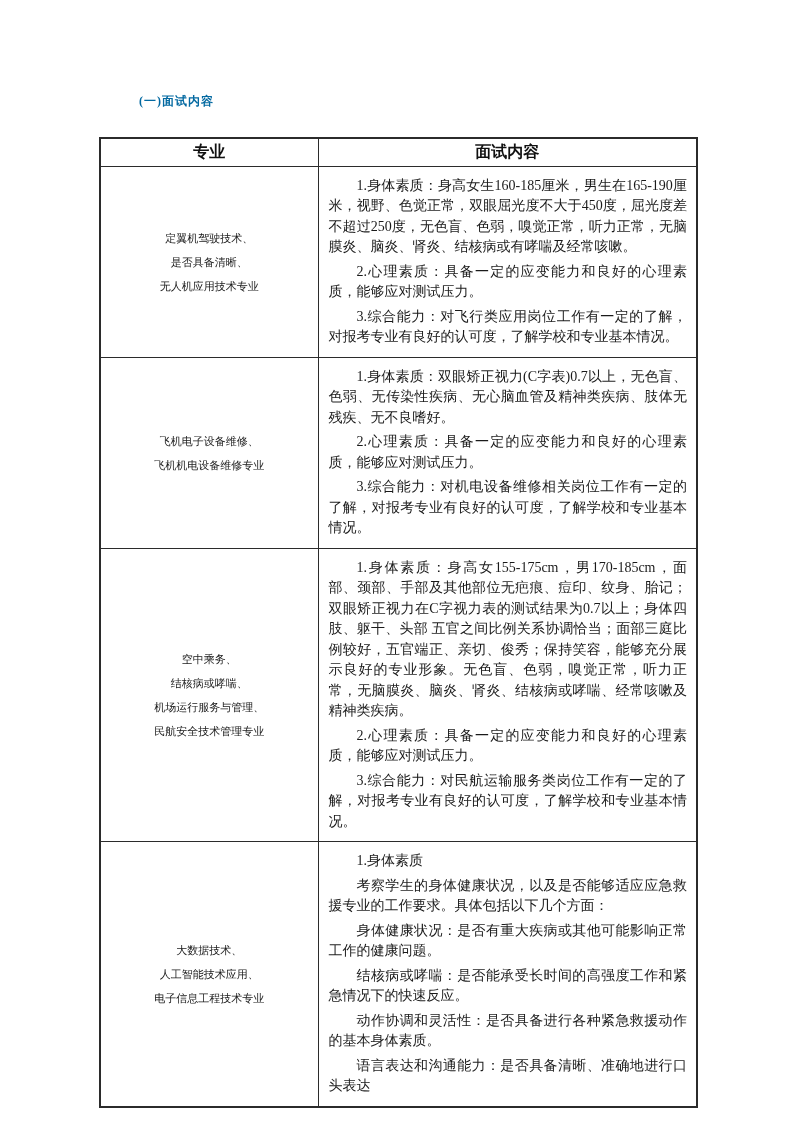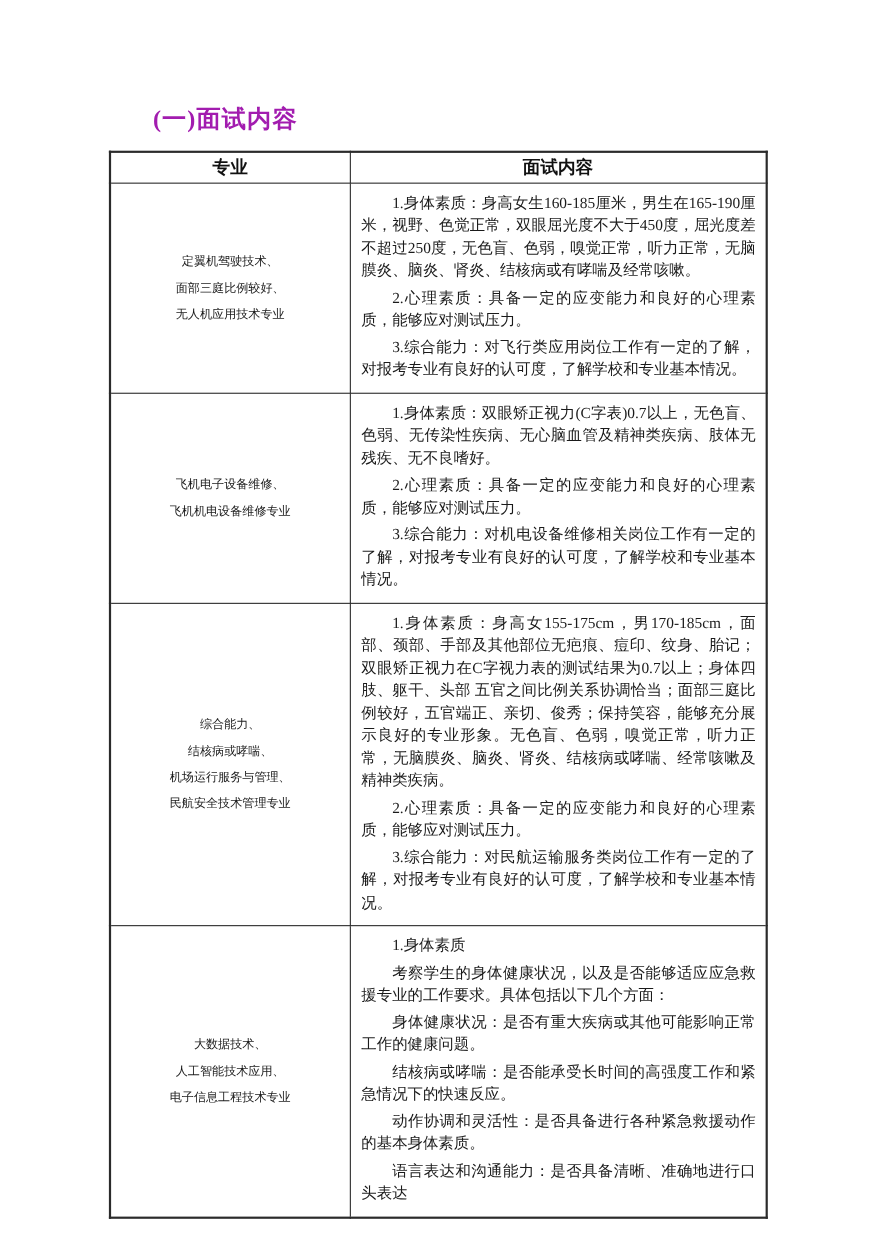--- a/index.html
+++ b/index.html
@@ -13,24 +13,24 @@
     height: 1122px;
     background: #ffffff;
     overflow: hidden;
     font-family: "Liberation Serif", "DejaVu Serif", serif;
     color: #1a1a1a;
   }
   .heading {
     position: absolute;
     left: 139px;
     top: 93px;
-    font-size: 22px;
+    font-size: 12px;
     font-weight: bold;
     letter-spacing: 1px;
-    color: #a21caf;
+    color: #0369a1;
   }
   table.doc-table {
     position: absolute;
     left: 99px;
     top: 137px;
     width: 597px;
     border-collapse: collapse;
     table-layout: fixed;
     border: 2px solid #2b2b2b;
   }
@@ -90,21 +90,21 @@
     <thead>
       <tr>
         <th class="header-cell">专业</th>
         <th class="header-cell">面试内容</th>
       </tr>
     </thead>
     <tbody>
     <tr class="row-0">
       <td class="major-cell">
             <div class="major-line">定翼机驾驶技术、</div>
-            <div class="major-line">面部三庭比例较好、</div>
+            <div class="major-line">是否具备清晰、</div>
             <div class="major-line">无人机应用技术专业</div>
           </td>
       <td class="content-cell">
             <p class="para">1.身体素质：身高女生160-185厘米，男生在165-190厘米，视野、色觉正常，双眼屈光度不大于450度，屈光度差不超过250度，无色盲、色弱，嗅觉正常，听力正常，无脑膜炎、脑炎、肾炎、结核病或有哮喘及经常咳嗽。</p>
             <p class="para">2.心理素质：具备一定的应变能力和良好的心理素质，能够应对测试压力。</p>
             <p class="para">3.综合能力：对飞行类应用岗位工作有一定的了解，对报考专业有良好的认可度，了解学校和专业基本情况。</p>
           </td>
     </tr>
 
     <tr class="row-1">
@@ -114,21 +114,21 @@
           </td>
       <td class="content-cell">
             <p class="para">1.身体素质：双眼矫正视力(C字表)0.7以上，无色盲、色弱、无传染性疾病、无心脑血管及精神类疾病、肢体无残疾、无不良嗜好。</p>
             <p class="para">2.心理素质：具备一定的应变能力和良好的心理素质，能够应对测试压力。</p>
             <p class="para">3.综合能力：对机电设备维修相关岗位工作有一定的了解，对报考专业有良好的认可度，了解学校和专业基本情况。</p>
           </td>
     </tr>
 
     <tr class="row-2">
       <td class="major-cell">
-            <div class="major-line">综合能力、</div>
+            <div class="major-line">空中乘务、</div>
             <div class="major-line">结核病或哮喘、</div>
             <div class="major-line">机场运行服务与管理、</div>
             <div class="major-line">民航安全技术管理专业</div>
           </td>
       <td class="content-cell">
             <p class="para">1.身体素质：身高女155-175cm，男170-185cm，面部、颈部、手部及其他部位无疤痕、痘印、纹身、胎记；双眼矫正视力在C字视力表的测试结果为0.7以上；身体四肢、躯干、头部 五官之间比例关系协调恰当；面部三庭比例较好，五官端正、亲切、俊秀；保持笑容，能够充分展示良好的专业形象。无色盲、色弱，嗅觉正常，听力正常，无脑膜炎、脑炎、肾炎、结核病或哮喘、经常咳嗽及精神类疾病。</p>
             <p class="para">2.心理素质：具备一定的应变能力和良好的心理素质，能够应对测试压力。</p>
             <p class="para">3.综合能力：对民航运输服务类岗位工作有一定的了解，对报考专业有良好的认可度，了解学校和专业基本情况。</p>
           </td>
     </tr>

